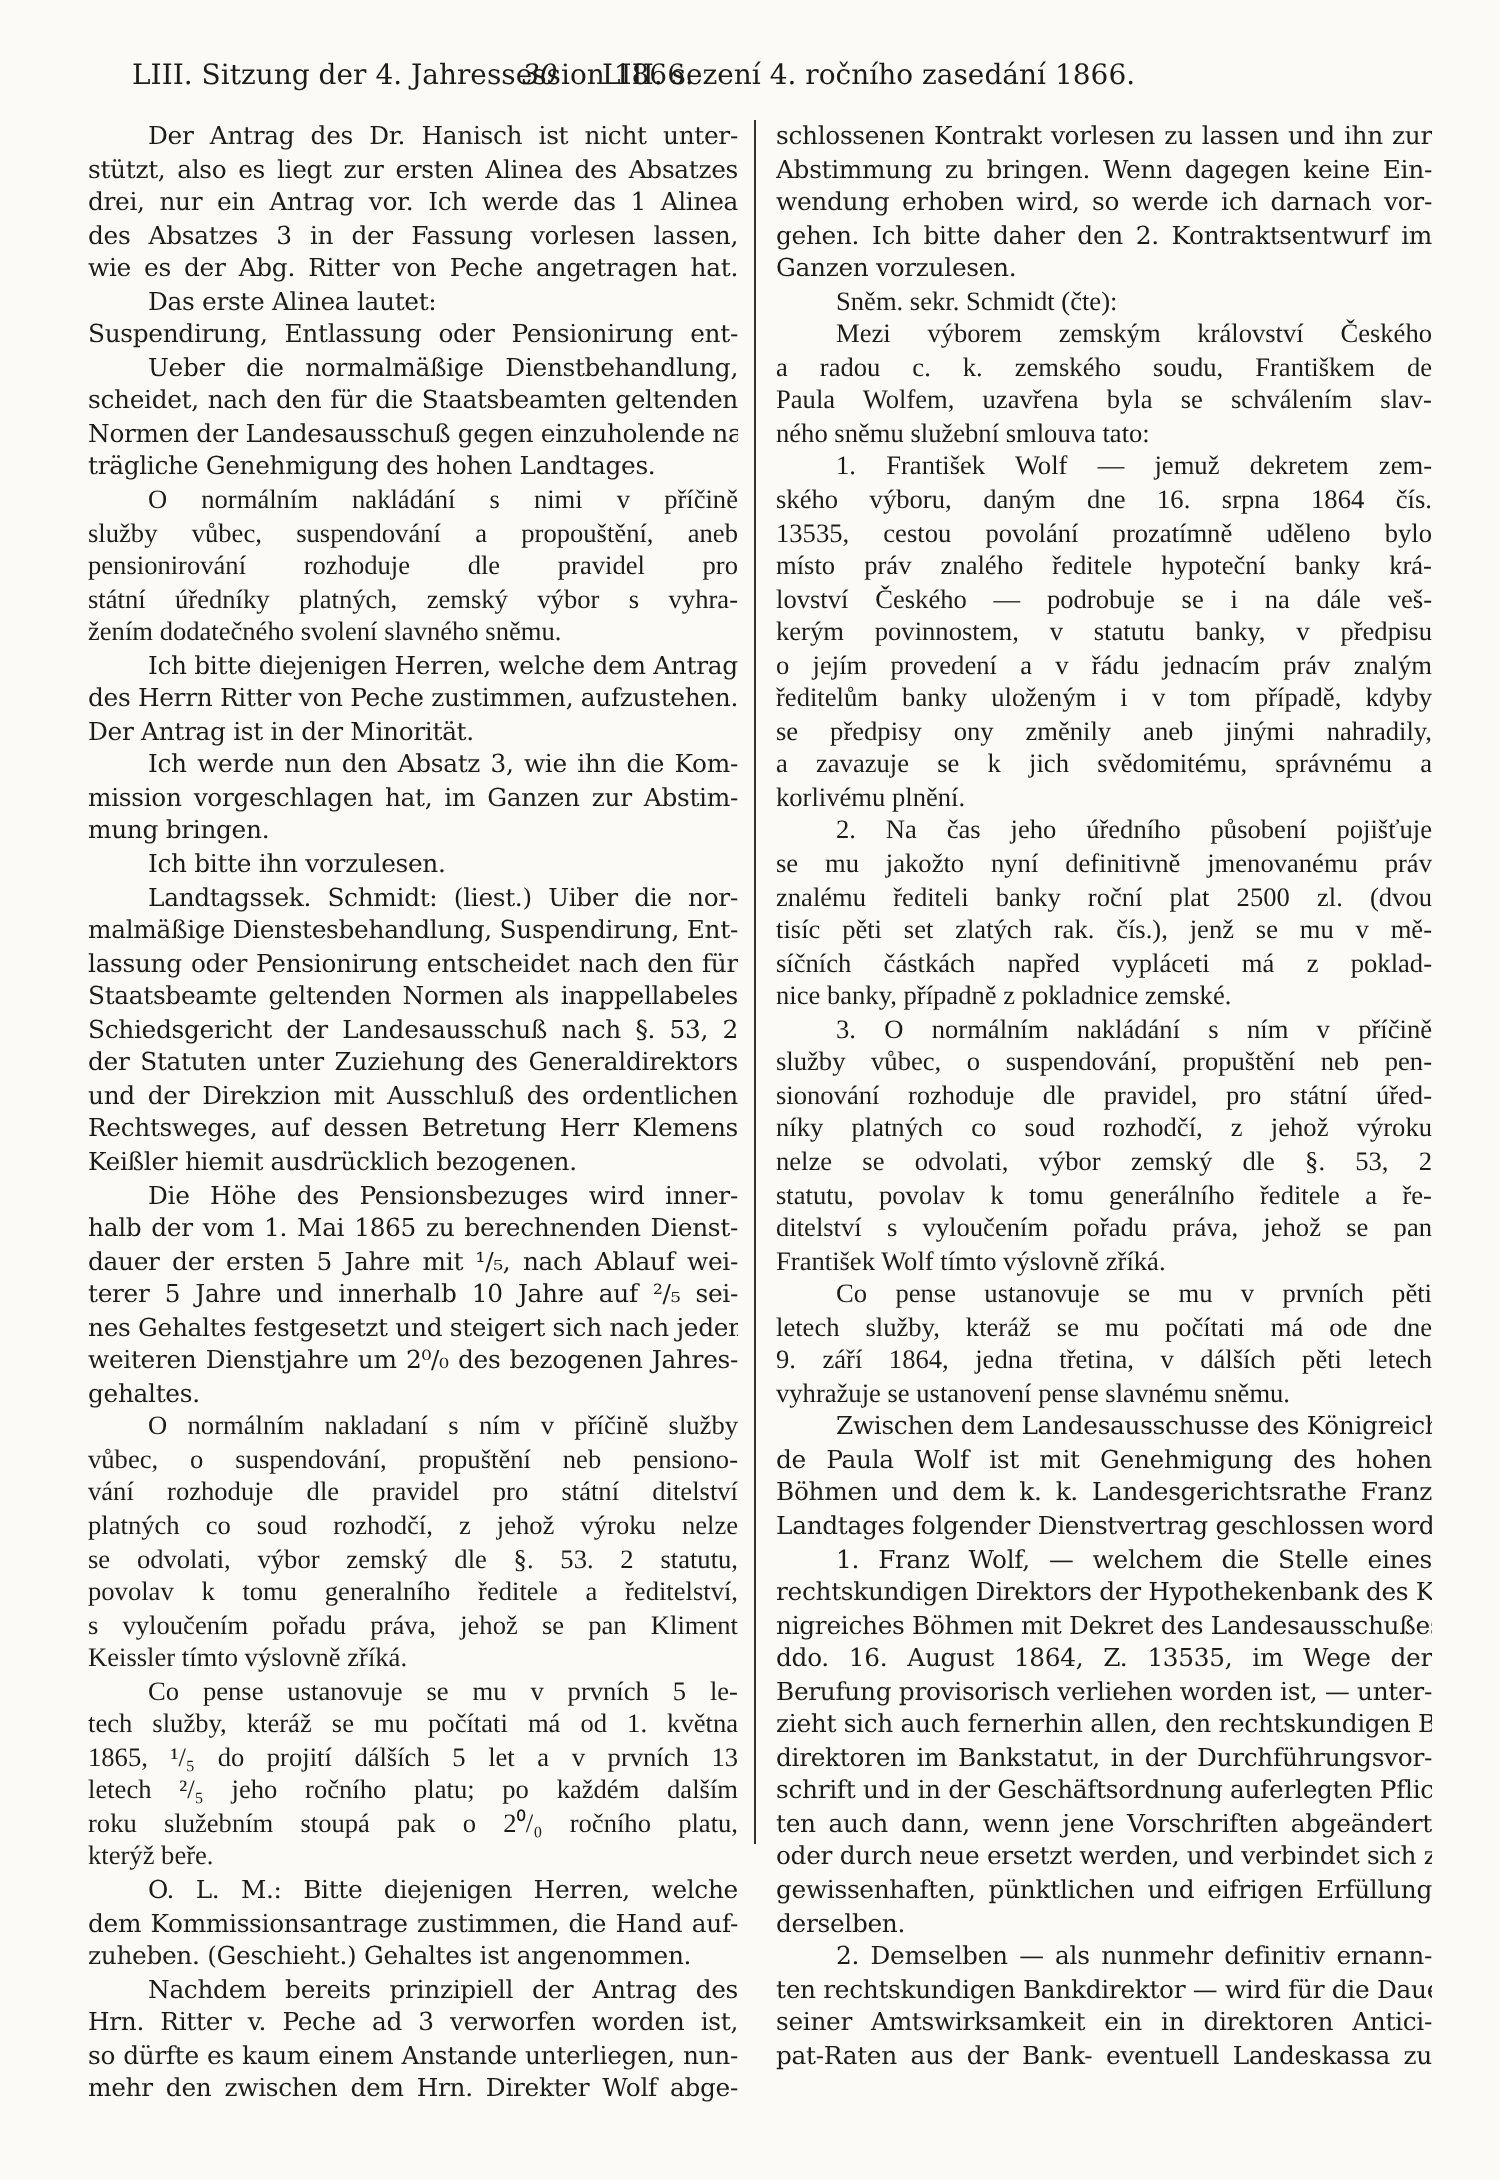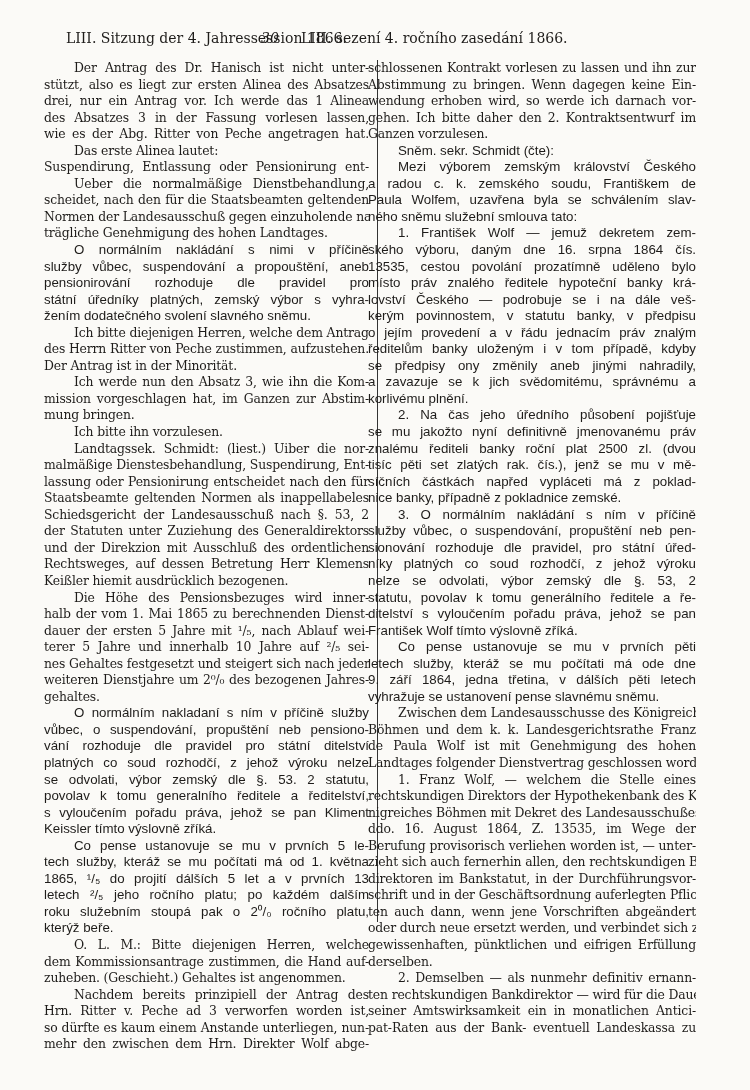--- a/index.html
+++ b/index.html
@@ -20,26 +20,26 @@
   .divider {
     position: absolute; left: 377px; top: 60px; width: 1px; height: 862px;
     background: #333;
   }
   .col {
     position: absolute; top: 60px; width: 325px;
     font-size: 12.4px; line-height: 16.55px;
     text-align: justify;
   }
   .col.left { left: 44px; }
-  .col.right { left: 368px; width: 328px; }
+  .col.right { left: 388px; width: 328px; }
   .line { display: block; height: 16.55px; white-space: nowrap; overflow: hidden; text-align-last: justify; text-align: justify; }
   .line.last { text-align-last: left; }
   .line.indent { padding-left: 30px; }
   .line.frak { font-family: "DejaVu Serif", serif; font-style: normal; letter-spacing: -0.15px; }
-  .line.latin { font-family: Liberation Sans, sans-serif; font-size: 13.3px; }
+  .line.latin { font-family: Liberation Serif, serif; font-size: 13.3px; }
 </style>
 </head>
 <body>
 
 <div class="header">
   <span class="left">LIII. Sitzung der 4. Jahressession 1866.</span>
   <span class="num">30</span>
   <span class="right">LIII. sezení 4. ročního zasedání 1866.</span>
 </div>
 
@@ -140,32 +140,32 @@
     <span class="line latin">níky platných co soud rozhodčí, z jehož výroku</span>
     <span class="line latin">nelze se odvolati, výbor zemský dle §. 53, 2</span>
     <span class="line latin">statutu, povolav k tomu generálního ředitele a ře-</span>
     <span class="line latin">ditelství s vyloučením pořadu práva, jehož se pan</span>
     <span class="line last latin">František Wolf tímto výslovně zříká.</span>
     <span class="line indent latin">Co pense ustanovuje se mu v prvních pěti</span>
     <span class="line latin">letech služby, kteráž se mu počítati má ode dne</span>
     <span class="line latin">9. září 1864, jedna třetina, v dálších pěti letech</span>
     <span class="line last latin">vyhražuje se ustanovení pense slavnému sněmu.</span>
     <span class="line indent frak">Zwischen dem Landesausschusse des Königreiches</span>
+    <span class="line frak">de Paula Wolf ist mit Genehmigung des hohen</span>
     <span class="line frak">Böhmen und dem k. k. Landesgerichtsrathe Franz</span>
-    <span class="line frak">de Paula Wolf ist mit Genehmigung des hohen</span>
     <span class="line last frak">Landtages folgender Dienstvertrag geschlossen worden:</span>
     <span class="line indent frak">1. Franz Wolf, — welchem die Stelle eines</span>
     <span class="line frak">rechtskundigen Direktors der Hypothekenbank des Kö-</span>
     <span class="line frak">nigreiches Böhmen mit Dekret des Landesausschußes</span>
     <span class="line frak">ddo. 16. August 1864, Z. 13535, im Wege der</span>
     <span class="line frak">Berufung provisorisch verliehen worden ist, — unter-</span>
     <span class="line frak">zieht sich auch fernerhin allen, den rechtskundigen Bank-</span>
     <span class="line frak">direktoren im Bankstatut, in der Durchführungsvor-</span>
     <span class="line frak">schrift und in der Geschäftsordnung auferlegten Pflich-</span>
     <span class="line frak">ten auch dann, wenn jene Vorschriften abgeändert</span>
     <span class="line frak">oder durch neue ersetzt werden, und verbindet sich zur</span>
     <span class="line frak">gewissenhaften, pünktlichen und eifrigen Erfüllung</span>
     <span class="line last frak">derselben.</span>
     <span class="line indent frak">2. Demselben — als nunmehr definitiv ernann-</span>
     <span class="line frak">ten rechtskundigen Bankdirektor — wird für die Dauer</span>
-    <span class="line frak">seiner Amtswirksamkeit ein in monatlichen Antici-</span>
+    <span class="line frak">seiner Amtswirksamkeit ein in direktoren Antici-</span>
     <span class="line frak">pat-Raten aus der Bank- eventuell Landeskassa zu</span>
   </div>
 
 </body></html>

